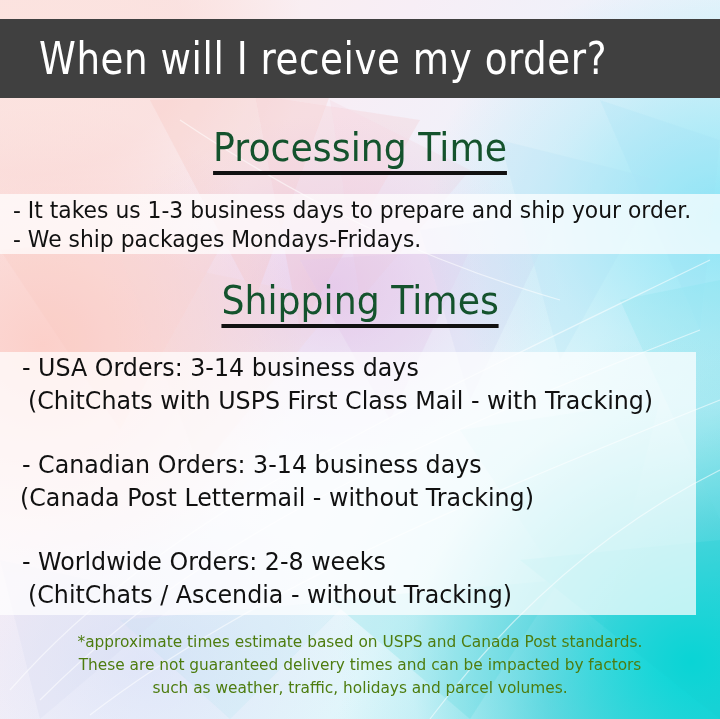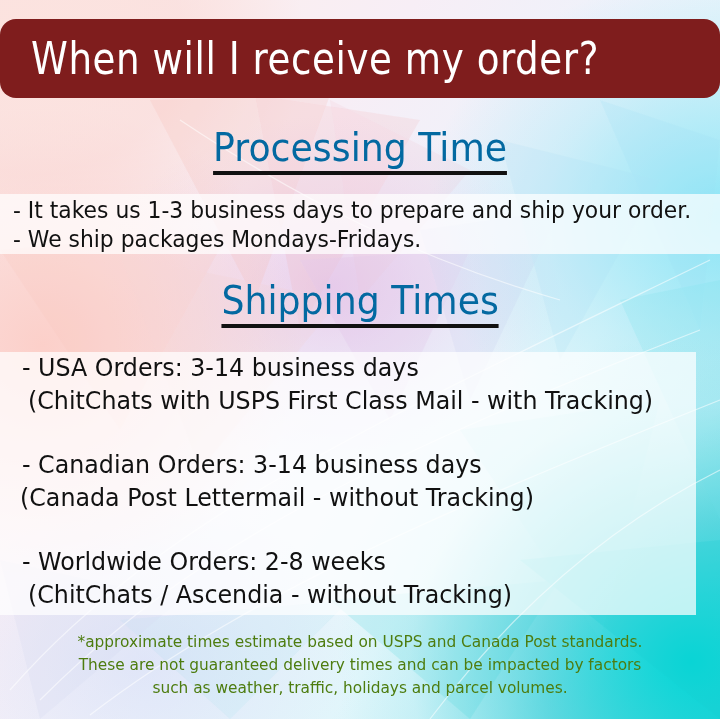--- a/index.html
+++ b/index.html
@@ -44,46 +44,45 @@
   }
   .shard.lt { mix-blend-mode: screen; opacity: 0.55; }
 
   
   .banner {
     position: absolute;
     left: 0;
     top: 19px;
     width: 720px;
     height: 79px;
-    background: #7f1d1d;
+    background: #404040;
     display: flex;
     align-items: center;
     box-sizing: border-box;
-    padding-left: 31px;
-    border-radius: 16px;
+    padding-left: 39px;
   }
   .banner-title {
     color: #ffffff;
     font-size: 45px;
     line-height: 1;
     font-weight: 400;
     letter-spacing: 0.6px;
     white-space: nowrap;
     font-family: "DejaVu Sans", sans-serif;
     font-stretch: condensed;
     transform: scaleX(0.92);
     transform-origin: left center;
   }
 
   
   .section-heading {
     position: absolute;
     width: 100%;
     text-align: center;
-    color: #0369a1;
+    color: #14532d;
     font-size: 39px;
     line-height: 1;
     font-weight: 400;
     font-family: "DejaVu Sans", sans-serif;
   }
   .section-heading span {
     display: inline-block;
     border-bottom: 4px solid #111111;
     padding-bottom: 4px;
     transform: scaleX(0.93);

